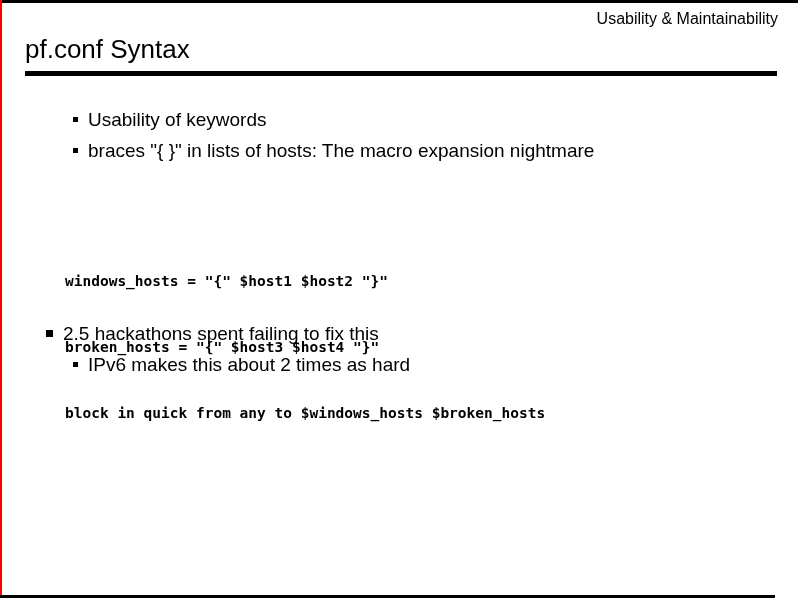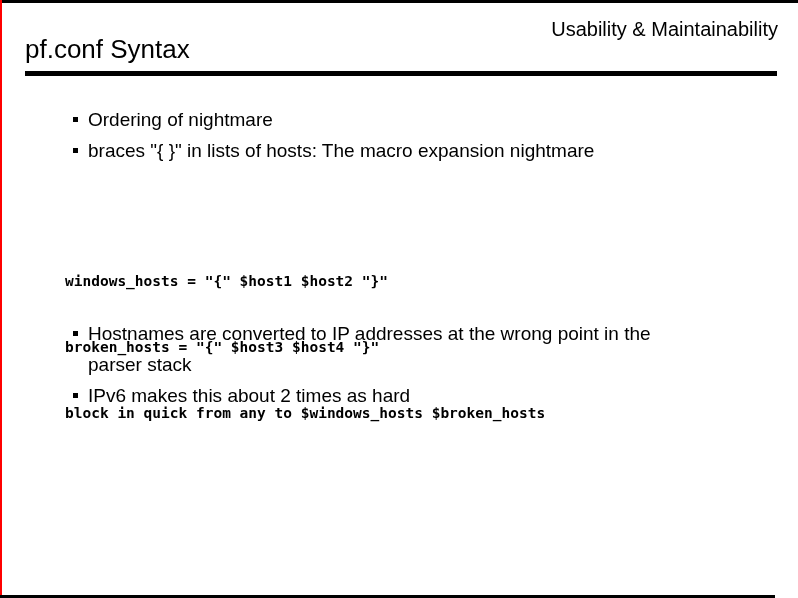--- a/index.html
+++ b/index.html
@@ -23,22 +23,22 @@
   .border-left {
     position: absolute; left: 0; top: 0;
     width: 2px; height: 595px; background: #ff0000;
   }
   .border-bottom {
     position: absolute; left: 0; top: 595px;
     width: 775px; height: 3px; background: #000000;
   }
   
   .slide-header {
-    position: absolute; top: 18px; right: 20px;
-    font-size: 20px; letter-spacing: 0px; white-space: nowrap;
+    position: absolute; top: 10px; right: 20px;
+    font-size: 16px; letter-spacing: 0px; white-space: nowrap;
   }
   .slide-title {
     position: absolute; left: 25px; top: 34px;
     font-size: 26px; white-space: nowrap;
   }
   .title-rule {
     position: absolute; left: 25px; top: 71px;
     width: 752px; height: 5px; background: #000000;
   }
   
@@ -83,36 +83,36 @@
 <div class="border-bottom"></div>
 
 <div class="slide-header">Usability &amp; Maintainability</div>
 
 <h1 class="slide-title" style="margin:0;font-weight:normal;">pf.conf Syntax</h1>
 <div class="title-rule"></div>
 
 <div class="bullets bullets-1">
   <div class="row l2">
     <span class="marker"></span>
-    <span class="txt">Ordering of nightmare</span>
+    <span class="txt">Usability of keywords</span>
   </div>
   <div class="row l2">
     <span class="marker"></span>
     <span class="txt">braces "{ }" in lists of hosts: The macro expansion nightmare</span>
   </div>
 </div>
 
 <div class="code-block">
   <div>windows_hosts = "{" $host1 $host2 "}"</div>
   <div>broken_hosts = "{" $host3 $host4 "}"</div>
   <div>block in quick from any to $windows_hosts $broken_hosts</div>
 </div>
 
 <div class="bullets bullets-2">
-  <div class="row l2">
+  <div class="row l1">
     <span class="marker"></span>
-    <span class="txt wrap">Hostnames are converted to IP addresses at the wrong point in the parser stack</span>
+    <span class="txt">2.5 hackathons spent failing to fix this</span>
   </div>
   <div class="row l2">
     <span class="marker"></span>
     <span class="txt">IPv6 makes this about 2 times as hard</span>
   </div>
 </div>
 
 </body></html>

